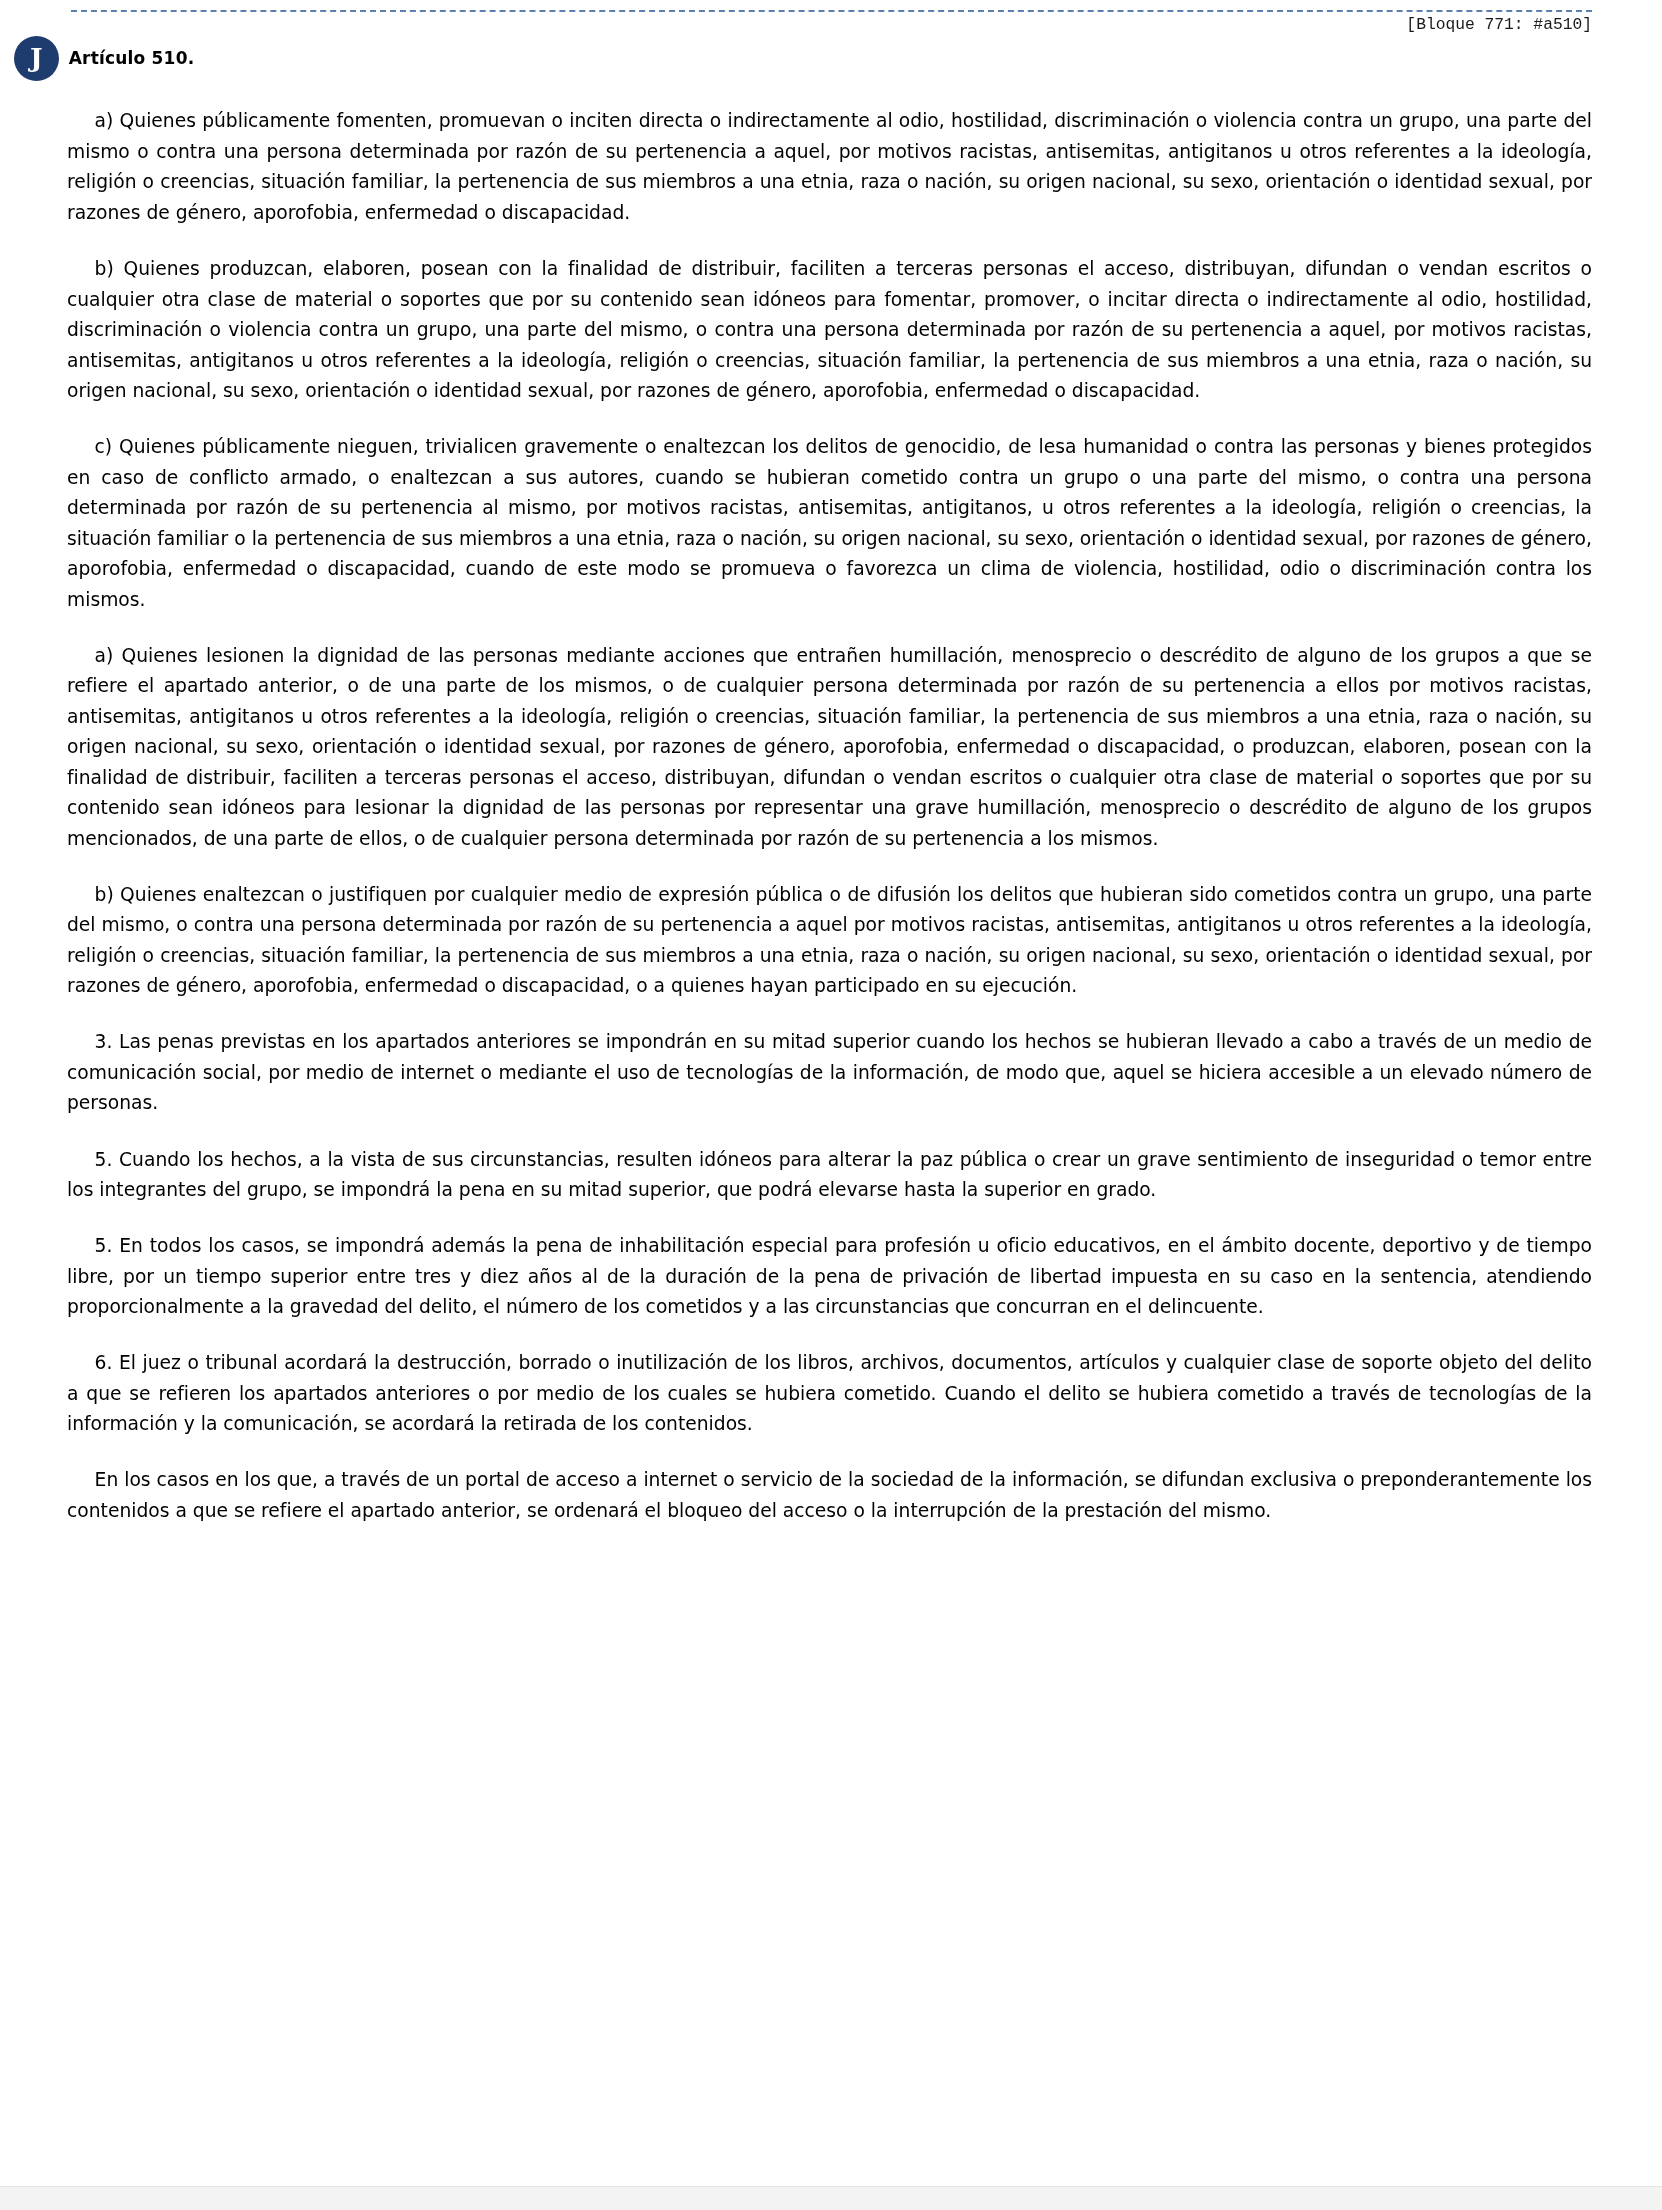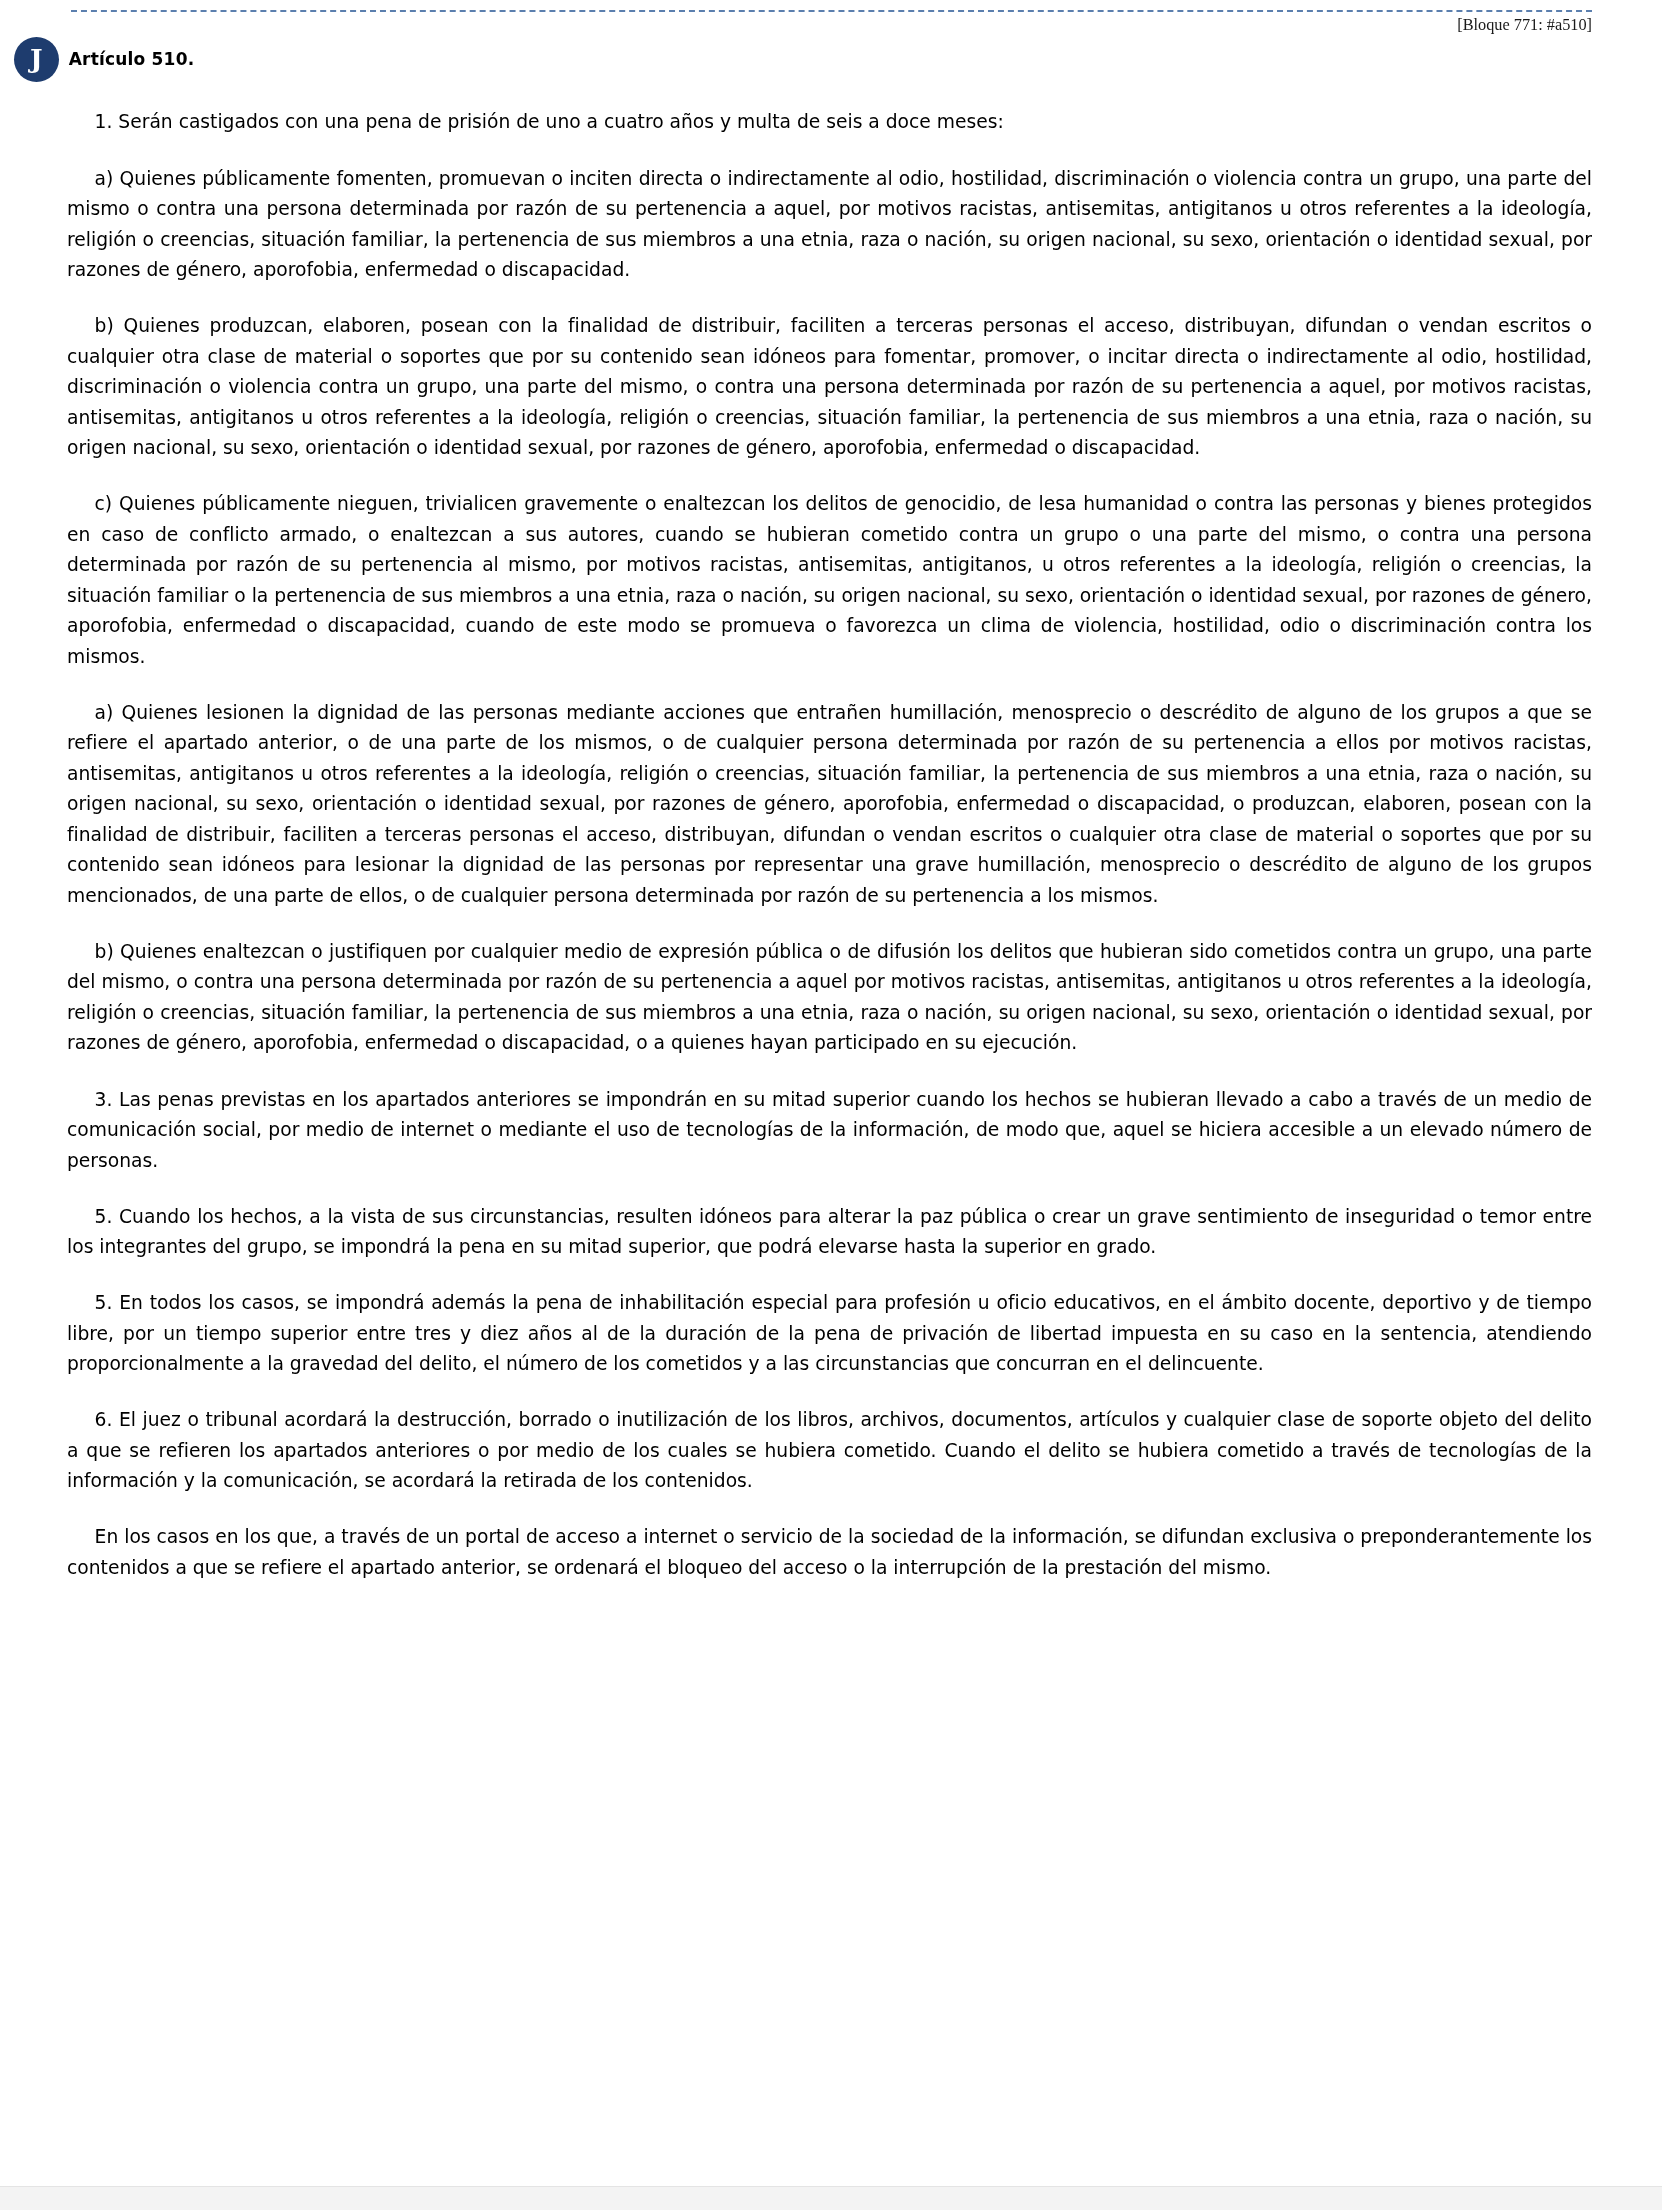--- a/index.html
+++ b/index.html
@@ -17,21 +17,21 @@
   .dotted-rule {
     margin: 9.9px 71px 0 71px;
     border-top: 2px dashed #5b7fae;
     height: 0;
   }
   .block-label {
     text-align: right;
     margin: 3px 71px 0 71px;
     font-size: 16.3px;
     color: #1a1a1a;
-    font-family: Liberation Serif, serif;
+    font-family: Liberation Mono, monospace;
   }
   .title-row {
     display: flex;
     align-items: center;
     margin: 2px 0 13.8px 13.8px;
   }
   .permalink-icon {
     width: 45px;
     height: 45px;
     border-radius: 50%;
@@ -85,21 +85,20 @@
 <div class="block-label">[Bloque 771: #a510]</div>
 
 <div class="title-row">
   <span class="permalink-icon">
       <span>J</span>
     </span>
   <h1 class="page-title">Artículo 510.</h1>
 </div>
 
 <div class="article-body">
-  <p>1. Serán castigados con una pena de prisión de uno a cuatro años y multa de seis a doce meses:</p>
   <p>a) Quienes públicamente fomenten, promuevan o inciten directa o indirectamente al odio, hostilidad, discriminación o violencia contra un grupo, una parte del mismo o contra una persona determinada por razón de su pertenencia a aquel, por motivos racistas, antisemitas, antigitanos u otros referentes a la ideología, religión o creencias, situación familiar, la pertenencia de sus miembros a una etnia, raza o nación, su origen nacional, su sexo, orientación o identidad sexual, por razones de género, aporofobia, enfermedad o discapacidad.</p>
   <p>b) Quienes produzcan, elaboren, posean con la finalidad de distribuir, faciliten a terceras personas el acceso, distribuyan, difundan o vendan escritos o cualquier otra clase de material o soportes que por su contenido sean idóneos para fomentar, promover, o incitar directa o indirectamente al odio, hostilidad, discriminación o violencia contra un grupo, una parte del mismo, o contra una persona determinada por razón de su pertenencia a aquel, por motivos racistas, antisemitas, antigitanos u otros referentes a la ideología, religión o creencias, situación familiar, la pertenencia de sus miembros a una etnia, raza o nación, su origen nacional, su sexo, orientación o identidad sexual, por razones de género, aporofobia, enfermedad o discapacidad.</p>
   <p>c) Quienes públicamente nieguen, trivialicen gravemente o enaltezcan los delitos de genocidio, de lesa humanidad o contra las personas y bienes protegidos en caso de conflicto armado, o enaltezcan a sus autores, cuando se hubieran cometido contra un grupo o una parte del mismo, o contra una persona determinada por razón de su pertenencia al mismo, por motivos racistas, antisemitas, antigitanos, u otros referentes a la ideología, religión o creencias, la situación familiar o la pertenencia de sus miembros a una etnia, raza o nación, su origen nacional, su sexo, orientación o identidad sexual, por razones de género, aporofobia, enfermedad o discapacidad, cuando de este modo se promueva o favorezca un clima de violencia, hostilidad, odio o discriminación contra los mismos.</p>
   <p>a) Quienes lesionen la dignidad de las personas mediante acciones que entrañen humillación, menosprecio o descrédito de alguno de los grupos a que se refiere el apartado anterior, o de una parte de los mismos, o de cualquier persona determinada por razón de su pertenencia a ellos por motivos racistas, antisemitas, antigitanos u otros referentes a la ideología, religión o creencias, situación familiar, la pertenencia de sus miembros a una etnia, raza o nación, su origen nacional, su sexo, orientación o identidad sexual, por razones de género, aporofobia, enfermedad o discapacidad, o produzcan, elaboren, posean con la finalidad de distribuir, faciliten a terceras personas el acceso, distribuyan, difundan o vendan escritos o cualquier otra clase de material o soportes que por su contenido sean idóneos para lesionar la dignidad de las personas por representar una grave humillación, menosprecio o descrédito de alguno de los grupos mencionados, de una parte de ellos, o de cualquier persona determinada por razón de su pertenencia a los mismos.</p>
   <p>b) Quienes enaltezcan o justifiquen por cualquier medio de expresión pública o de difusión los delitos que hubieran sido cometidos contra un grupo, una parte del mismo, o contra una persona determinada por razón de su pertenencia a aquel por motivos racistas, antisemitas, antigitanos u otros referentes a la ideología, religión o creencias, situación familiar, la pertenencia de sus miembros a una etnia, raza o nación, su origen nacional, su sexo, orientación o identidad sexual, por razones de género, aporofobia, enfermedad o discapacidad, o a quienes hayan participado en su ejecución.</p>
   <p>3. Las penas previstas en los apartados anteriores se impondrán en su mitad superior cuando los hechos se hubieran llevado a cabo a través de un medio de comunicación social, por medio de internet o mediante el uso de tecnologías de la información, de modo que, aquel se hiciera accesible a un elevado número de personas.</p>
   <p>5. Cuando los hechos, a la vista de sus circunstancias, resulten idóneos para alterar la paz pública o crear un grave sentimiento de inseguridad o temor entre los integrantes del grupo, se impondrá la pena en su mitad superior, que podrá elevarse hasta la superior en grado.</p>
   <p>5. En todos los casos, se impondrá además la pena de inhabilitación especial para profesión u oficio educativos, en el ámbito docente, deportivo y de tiempo libre, por un tiempo superior entre tres y diez años al de la duración de la pena de privación de libertad impuesta en su caso en la sentencia, atendiendo proporcionalmente a la gravedad del delito, el número de los cometidos y a las circunstancias que concurran en el delincuente.</p>
   <p>6. El juez o tribunal acordará la destrucción, borrado o inutilización de los libros, archivos, documentos, artículos y cualquier clase de soporte objeto del delito a que se refieren los apartados anteriores o por medio de los cuales se hubiera cometido. Cuando el delito se hubiera cometido a través de tecnologías de la información y la comunicación, se acordará la retirada de los contenidos.</p>
   <p>En los casos en los que, a través de un portal de acceso a internet o servicio de la sociedad de la información, se difundan exclusiva o preponderantemente los contenidos a que se refiere el apartado anterior, se ordenará el bloqueo del acceso o la interrupción de la prestación del mismo.</p>

